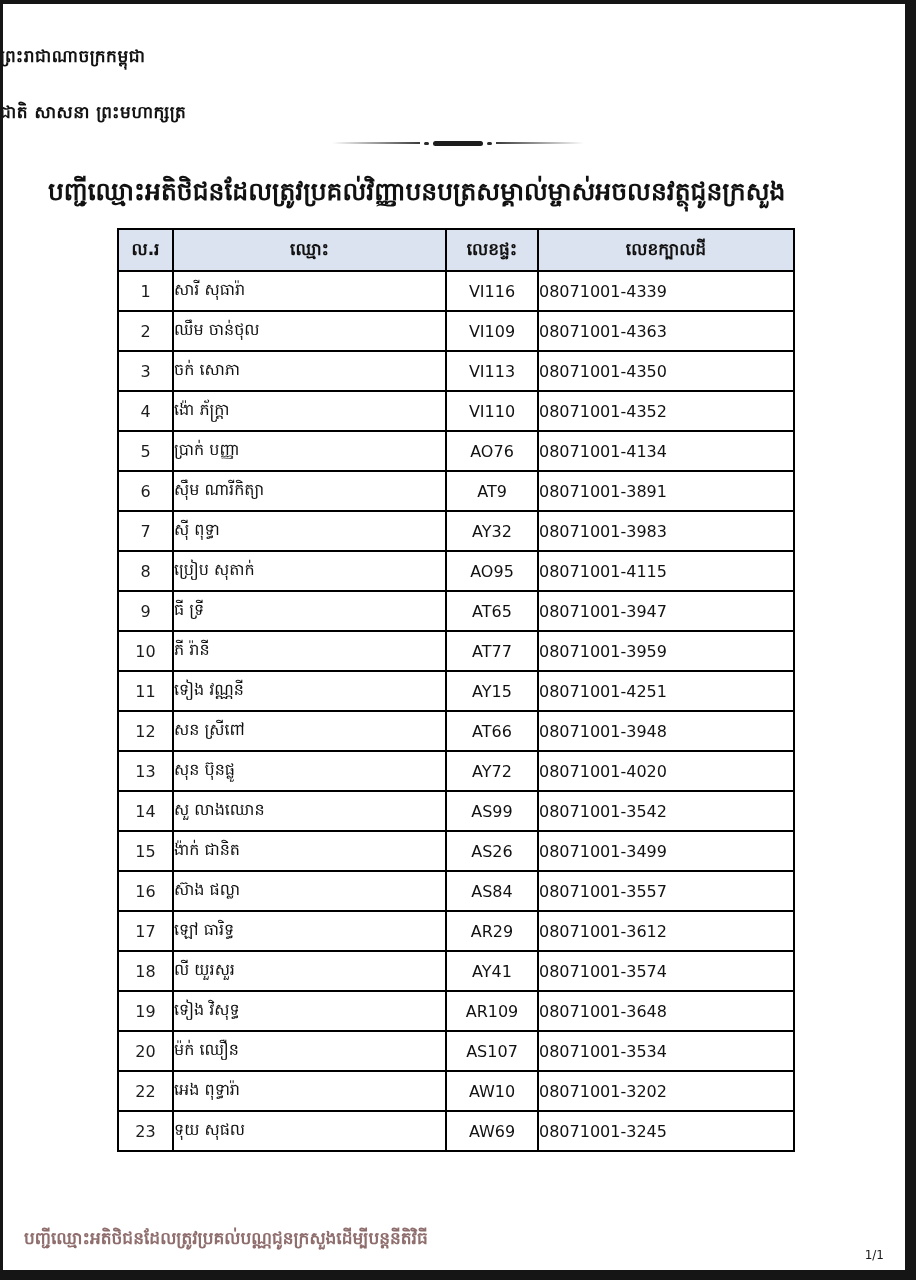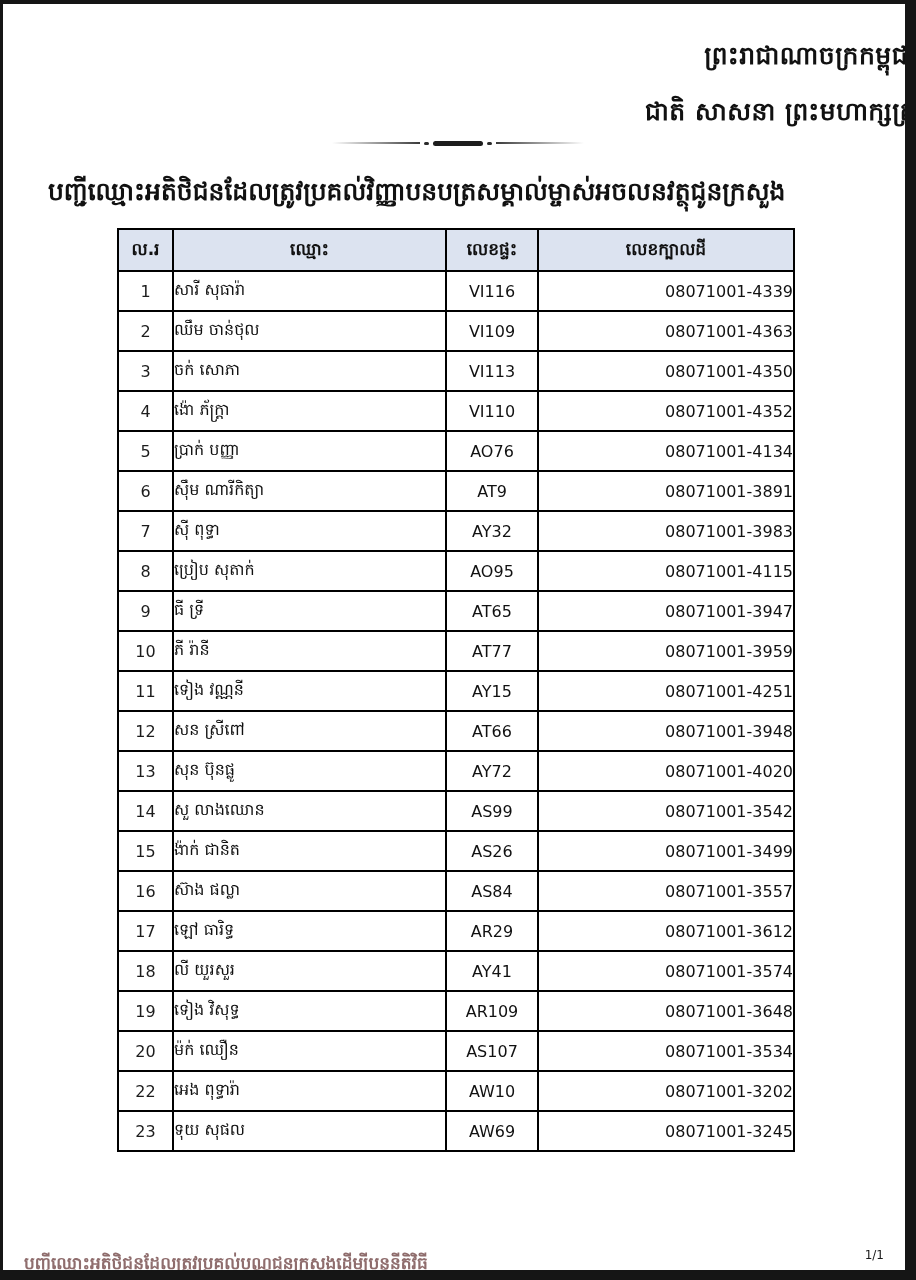--- a/index.html
+++ b/index.html
@@ -13,23 +13,23 @@
   }
   
   .edge-top    { position: absolute; top: 0; left: 0; right: 0; height: 4px;  background: #151515; z-index: 5; }
   .edge-bottom { position: absolute; bottom: 0; left: 0; right: 0; height: 10px; background: #151515; z-index: 5; }
   .edge-left   { position: absolute; top: 0; bottom: 0; left: 0; width: 3px;  background: #151515; z-index: 5; }
   .edge-right  { position: absolute; top: 0; bottom: 0; right: 0; width: 11px; background: #151515; z-index: 5; }
 
   .doc { padding-top: 40px; }
 
   .motto {
-    text-align: right;
-    font-weight: bold;
-    font-size: 25px;
+    text-align: left;
+    font-weight: bold;
+    font-size: 17px;
     line-height: 32px;
     margin: 0 0 14px 0;
     letter-spacing: 0.5px;
   }
   .motto.second { margin-bottom: 10px; margin-top: 24px; }
 
   .ornament {
     display: flex; align-items: center; justify-content: center;
     gap: 4px; height: 10px; margin: 4px auto 30px auto; width: 260px;
   }
@@ -65,25 +65,25 @@
     padding: 0;
   }
   table.roster td { height: 38px; padding: 0; font-size: 16px; }
   col.c-no     { width: 55px; }
   col.c-name   { width: 273px; }
   col.c-house  { width: 92px; }
   col.c-parcel { width: 256px; }
   td.cell-no     { text-align: center; font-size: 15px; color: #1c1c1c; }
   td.cell-name   { text-align: left; padding-left: 11px; font-size: 17px; }
   td.cell-house  { text-align: center; }
-  td.cell-parcel { text-align: right; }
+  td.cell-parcel { text-align: left; }
 
   .footer-note {
     position: absolute;
-    left: 24px; bottom: 3px;
+    left: 24px; bottom: 28px;
     font-weight: bold;
     font-size: 17px;
     color: #8f6d6d;
     z-index: 2;
   }
   .page-indicator {
     position: absolute;
     right: 32px; bottom: 18px;
     font-size: 12px;
     color: #1a1a1a;

